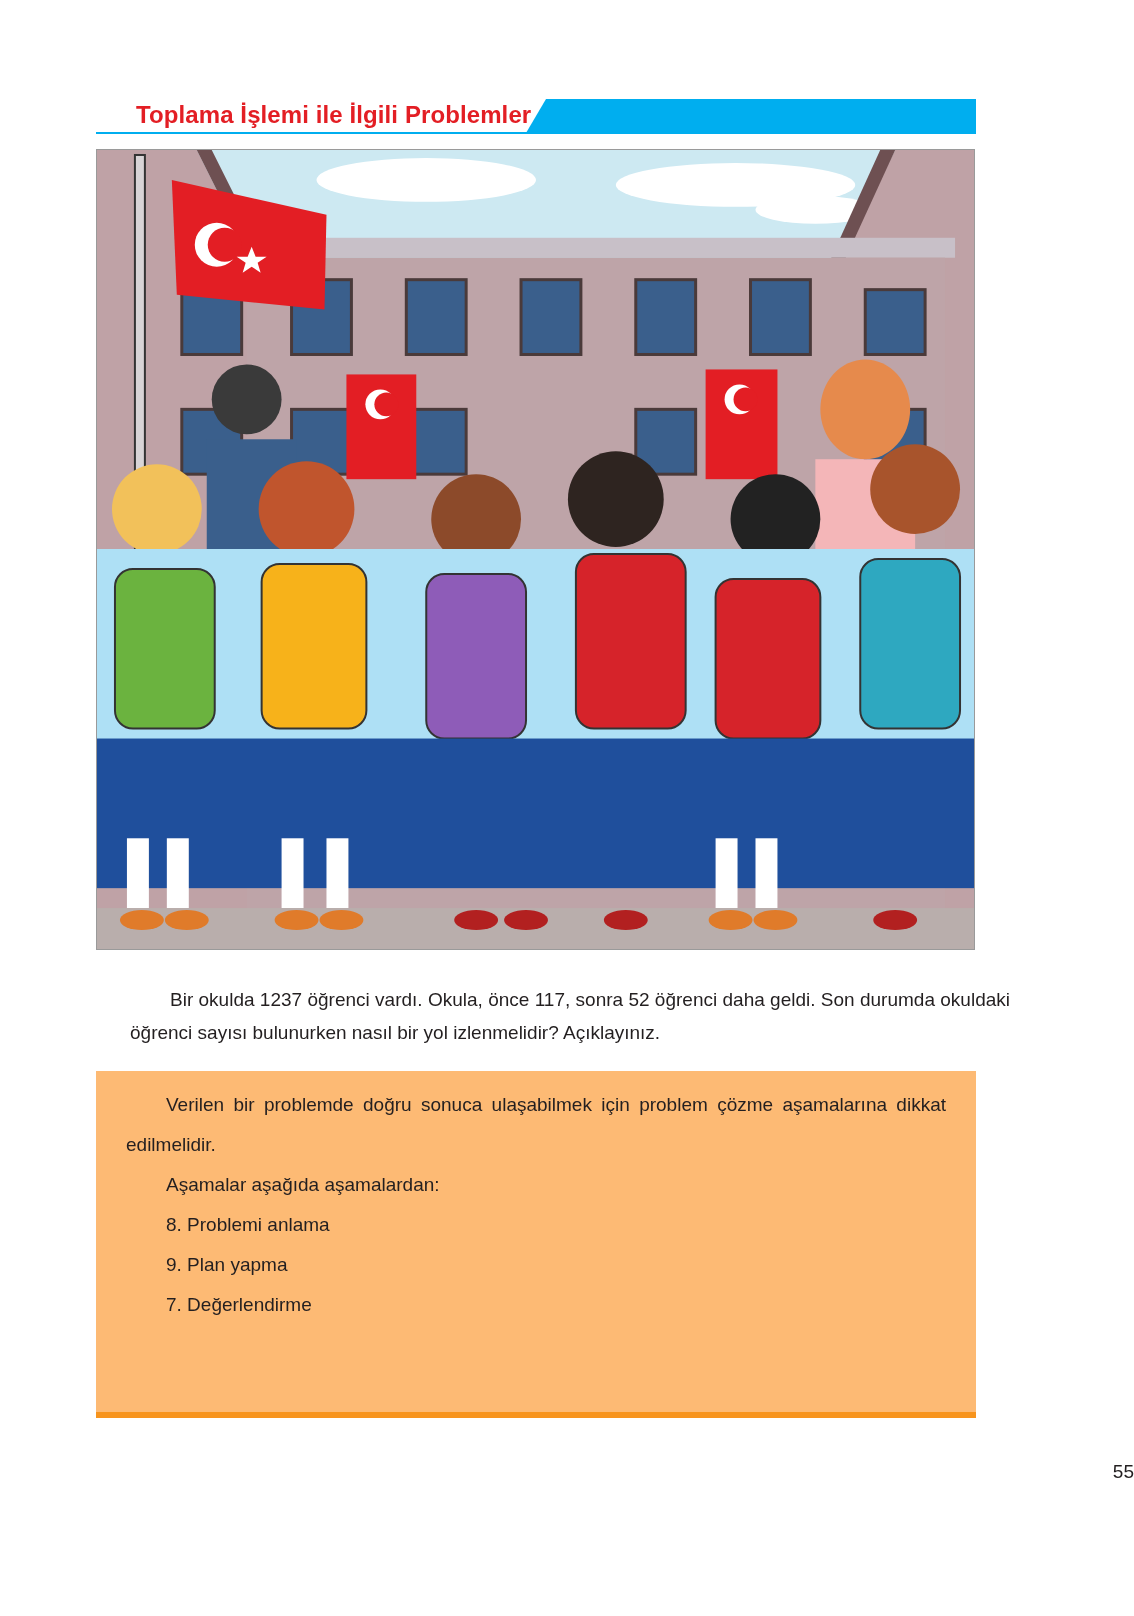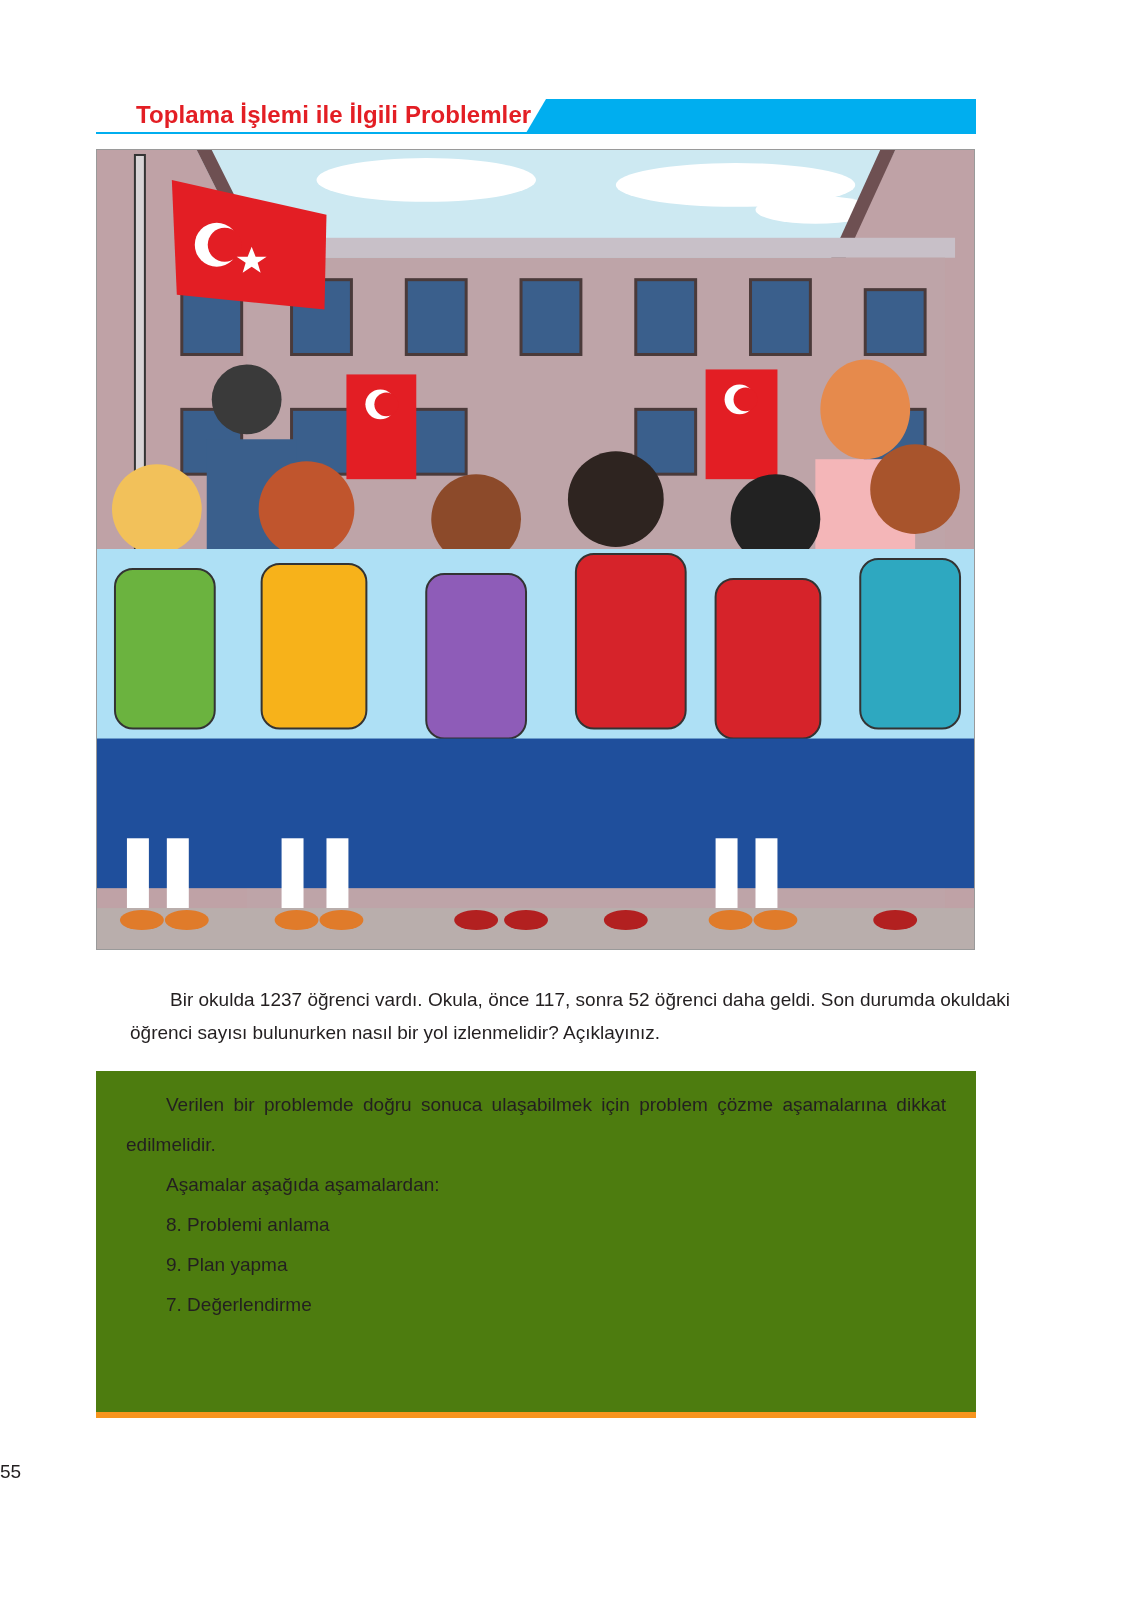--- a/index.html
+++ b/index.html
@@ -8,27 +8,27 @@
   .header .title{position:absolute;left:40px;top:2px;font-size:24px;font-weight:bold;color:#e31e24;letter-spacing:0.1px;}
   .header .banner{position:absolute;left:430px;top:0;width:450px;height:34px;background:#00aeef;clip-path:polygon(20px 0,100% 0,100% 100%,0 100%);}
   .header .rule{position:absolute;left:0;top:33px;width:880px;height:2px;background:#00aeef;}
 
   .illustration{position:absolute;left:96px;top:149px;width:879px;height:801px;border:1px solid #9a9a9a;box-sizing:border-box;overflow:hidden;background:#bfa9ad;}
   .illustration svg{display:block;width:100%;height:100%;}
 
   .question{position:absolute;left:96px;top:983px;width:880px;font-size:19px;line-height:33px;margin-left:34px;}
   .question p{margin:0;text-indent:40px;text-align:justify;}
 
-  .infobox{position:absolute;left:96px;top:1071px;width:880px;height:341px;background:#4d7c0f;box-sizing:border-box;padding:14px 30px 0 30px;font-size:19px;line-height:40px;}
+  .infobox{position:absolute;left:96px;top:1071px;width:880px;height:341px;background:#fdba74;box-sizing:border-box;padding:14px 30px 0 30px;font-size:19px;line-height:40px;}
   .infobox p{margin:0;}
   .infobox .intro{text-indent:40px;text-align:justify;}
   .infobox .indent{padding-left:40px;}
   .infobox .bar{position:absolute;left:0;bottom:-6px;width:880px;height:6px;background:#f7941d;}
 
-  .pagenum{position:absolute;left:0;width:1134px;top:1461px;text-align:left;font-size:19px;}
+  .pagenum{position:absolute;left:0;width:1134px;top:1461px;text-align:right;font-size:19px;}
 </style>
 </head>
 <body>
 
 <div class="header">
   <div class="banner"></div>
   <div class="rule"></div>
   <div class="title">Toplama İşlemi ile İlgili Problemler</div>
 </div>
 

